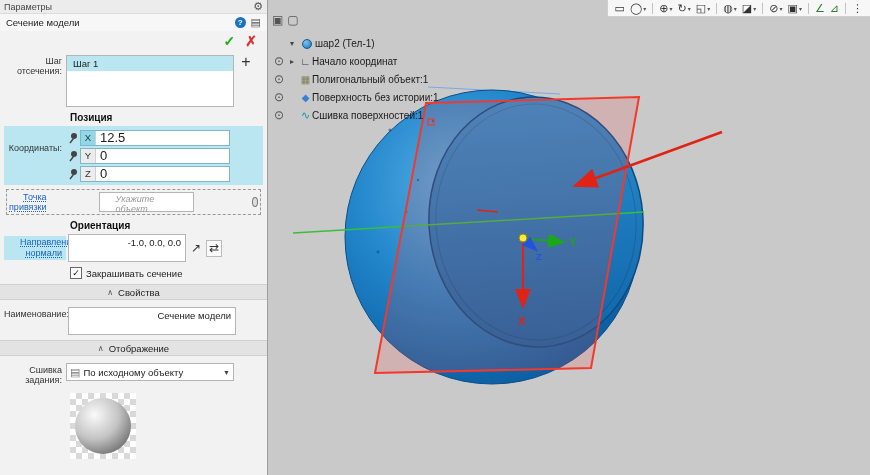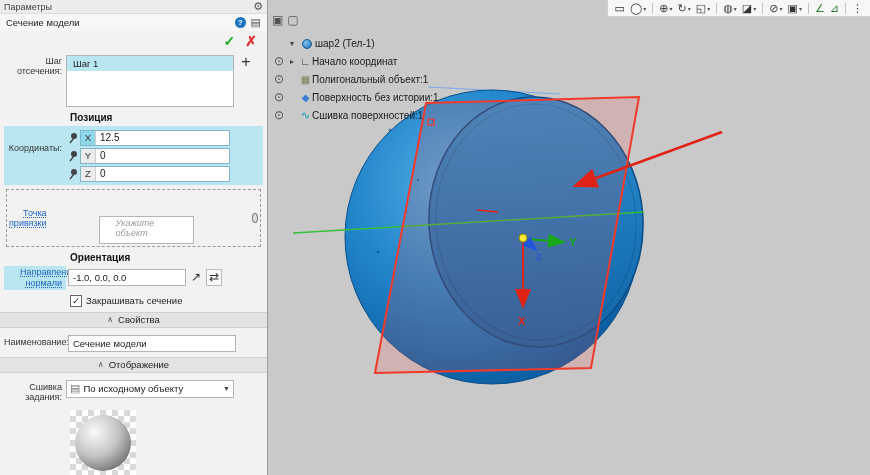--- a/index.html
+++ b/index.html
@@ -45,37 +45,37 @@
   .coords { background:#b9e6f0; display:flex; padding:3px 2px 3px 0; margin:0 0 4px 0; }
   .coords .lbl { padding-top:14px; }
   .coord-col { display:flex; flex-direction:column; gap:1px; }
   .coord-row { display:flex; align-items:center; height:17px; }
   .pin { width:14px; display:flex; justify-content:center; cursor:pointer; }
   .coord-field { display:flex; width:150px; height:16px; background:#fff;
                  border:1px solid #7fb7c9; align-items:stretch; cursor:text; }
   .axis { width:15px; text-align:center; font-size:9.5px; line-height:14px;
           background:#ececec; border-right:1px solid #cfcfcf; color:#333; }
   .axis.active { background:#8fd8ea; }
-  .val { padding-left:4px; font-size:10px; line-height:14px; }
+  .val { padding-left:4px; font-size:13px; line-height:14px; }
 
   .anchor { border:1px dashed #999; margin:0 2px 5px 2px; padding:2px;
             display:flex; align-items:center;gap:48px; }
   .link { color:#1a62c5; font-size:9px; text-decoration:underline dotted;
           width:58px; text-align:right; padding-right:4px; cursor:pointer; }
-  .ghost { width:150px; height:28px; background:#fff; border:1px solid #b5b5b5;
-           font-style:italic; color:#999; font-size:9px; padding:1px 16px; cursor:text;margin-top:24px; }
+  .ghost { width:150px; height:20px; background:#fff; border:1px solid #b5b5b5;
+           font-style:italic; color:#999; font-size:9px; padding:1px 16px; cursor:text; }
   .dot-btn { width:10px; height:10px; border:1px solid #777; border-radius:50%;
              background:#ddd; margin-left:10px; cursor:pointer; }
 
   .normal-row { align-items:center; }
   .link-hl { background:#b9e6f0; width:62px; text-align:right; color:#1a62c5;
              font-size:9px; line-height:1.2; text-decoration:underline dotted;
              padding:1px 4px 1px 16px; cursor:pointer; }
-  .inp { width:118px; height:17px; background:#fff; border:1px solid #b5b5b5;
-         font-size:9.5px; line-height:15px; padding:0 4px; margin-left:2px; cursor:text; }
+  .inp { width:118px; height:28px; background:#fff; border:1px solid #b5b5b5;
+         font-size:9.5px; line-height:15px; padding:0 4px; margin-left:2px; cursor:text;text-align:right; }
   .mini-btn { font-size:12px; color:#333; margin-left:5px; cursor:pointer; line-height:17px; }
   .boxed { border:1px solid #bbb; background:#fafafa; padding:0 2px; line-height:15px; }
 
   .chk-row { align-items:center; padding-left:66px; }
   .chk { width:12px; height:12px; border:1px solid #666; background:#fff;
          display:inline-flex; align-items:center; justify-content:center;
          font-size:9px; color:#111; cursor:pointer; }
   .chk-lbl { font-size:9.5px; margin-left:4px; }
 
   .view-row { align-items:center; }

